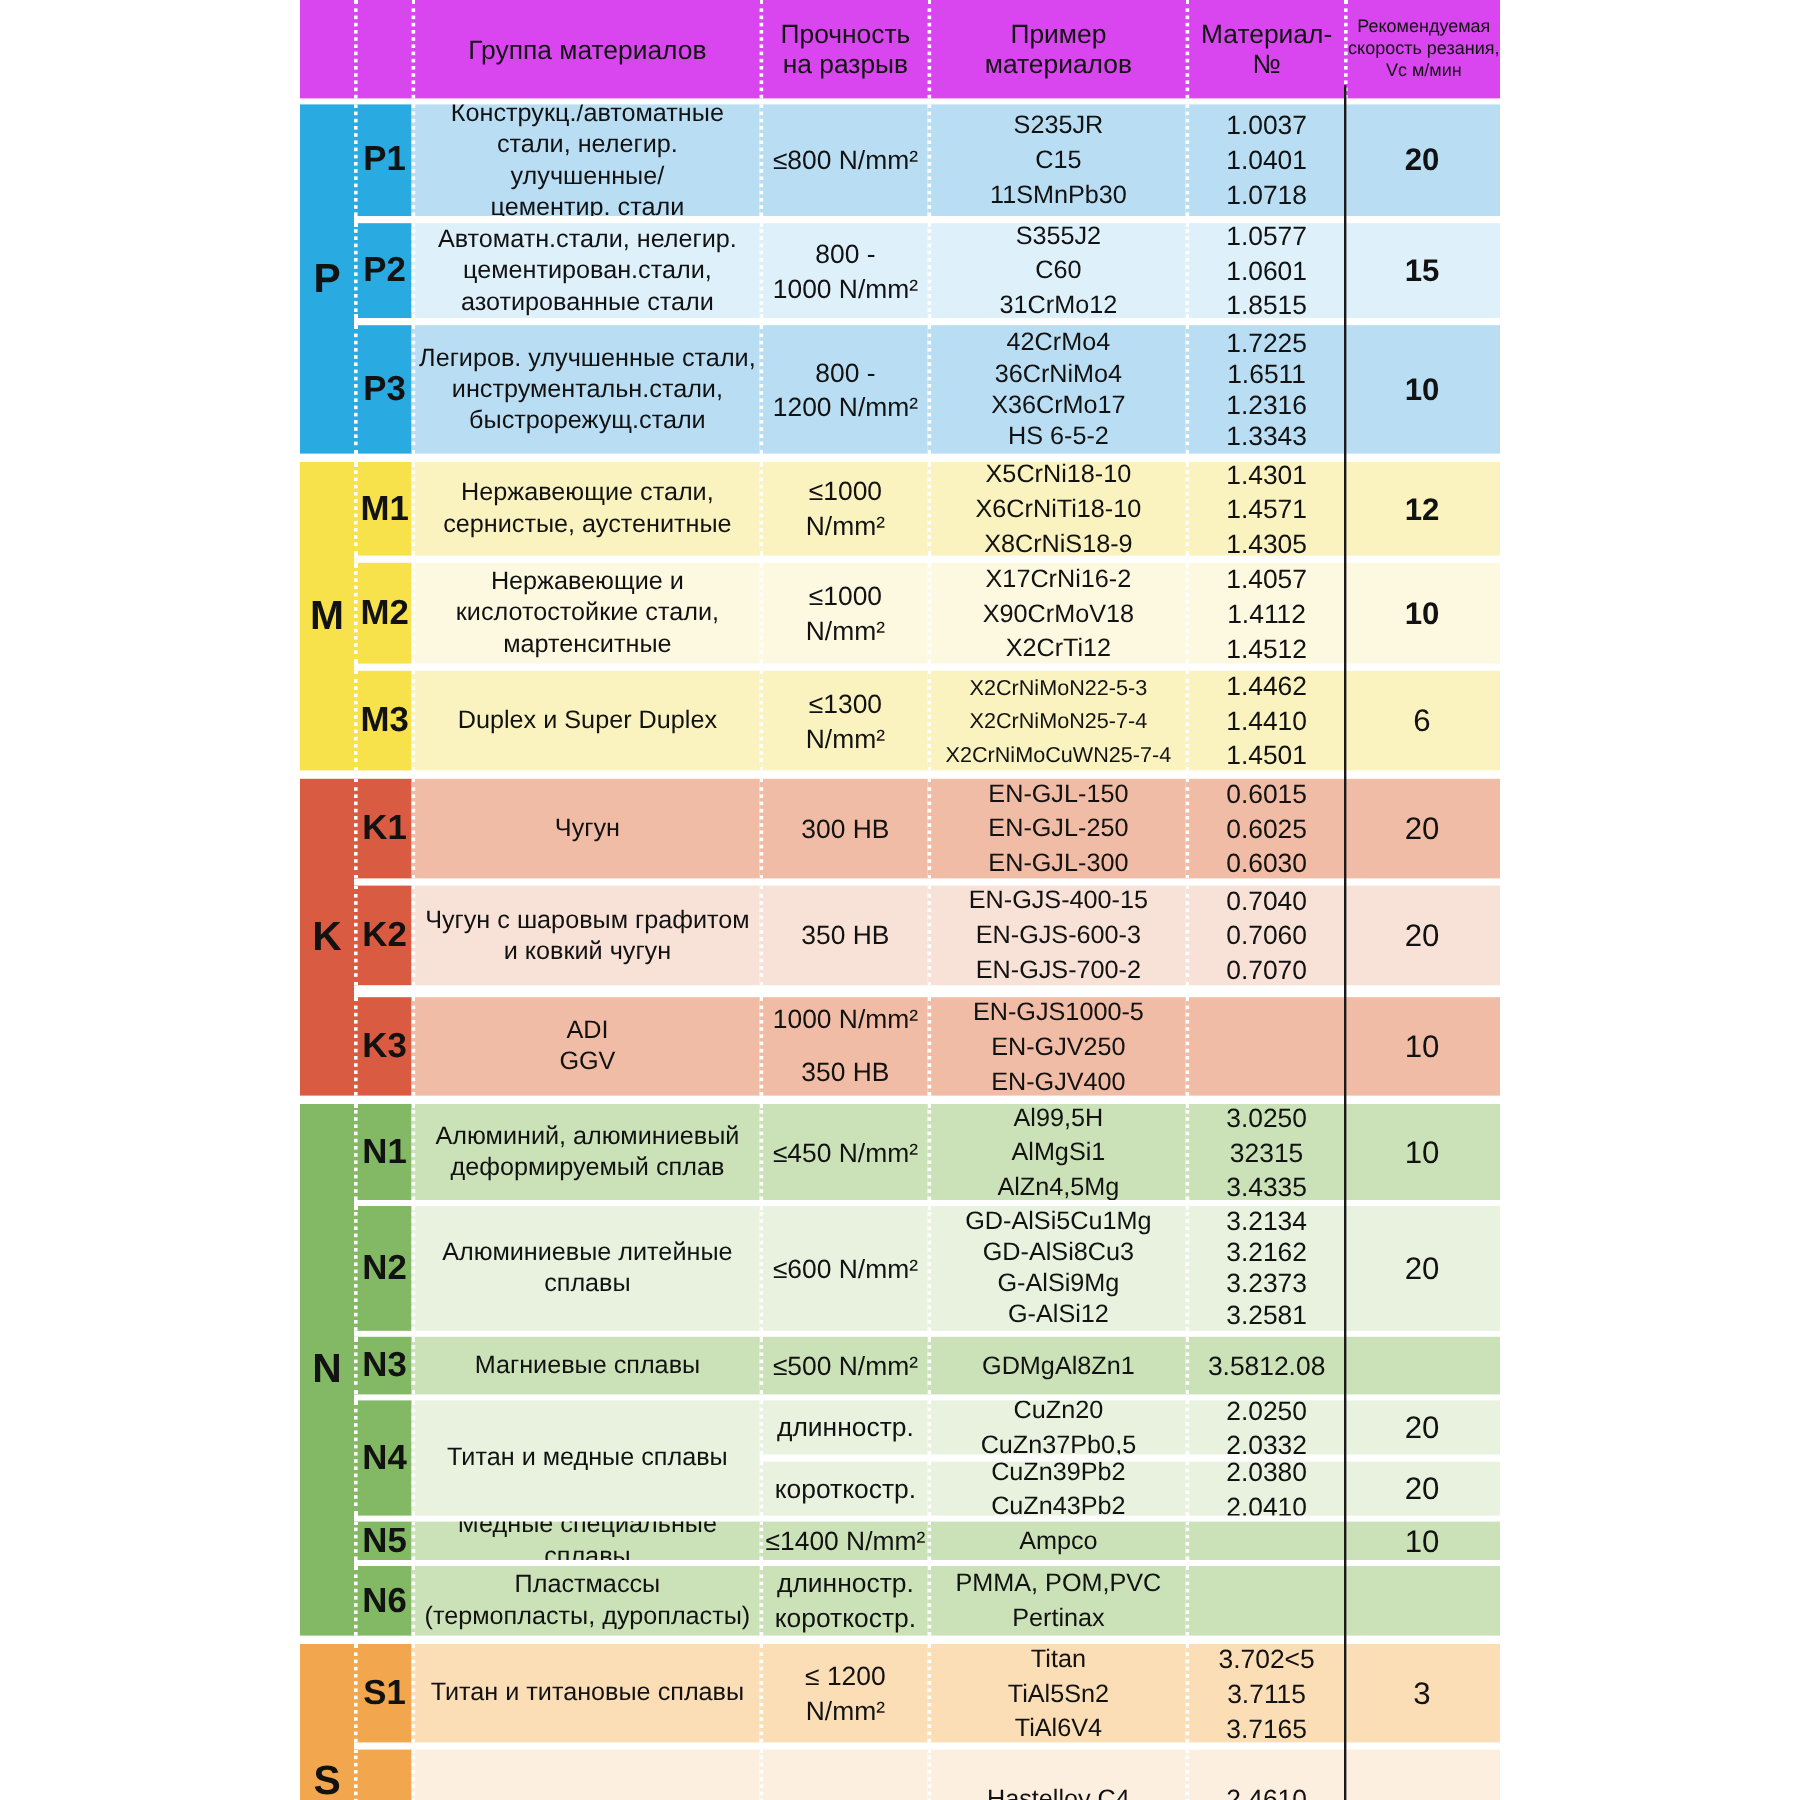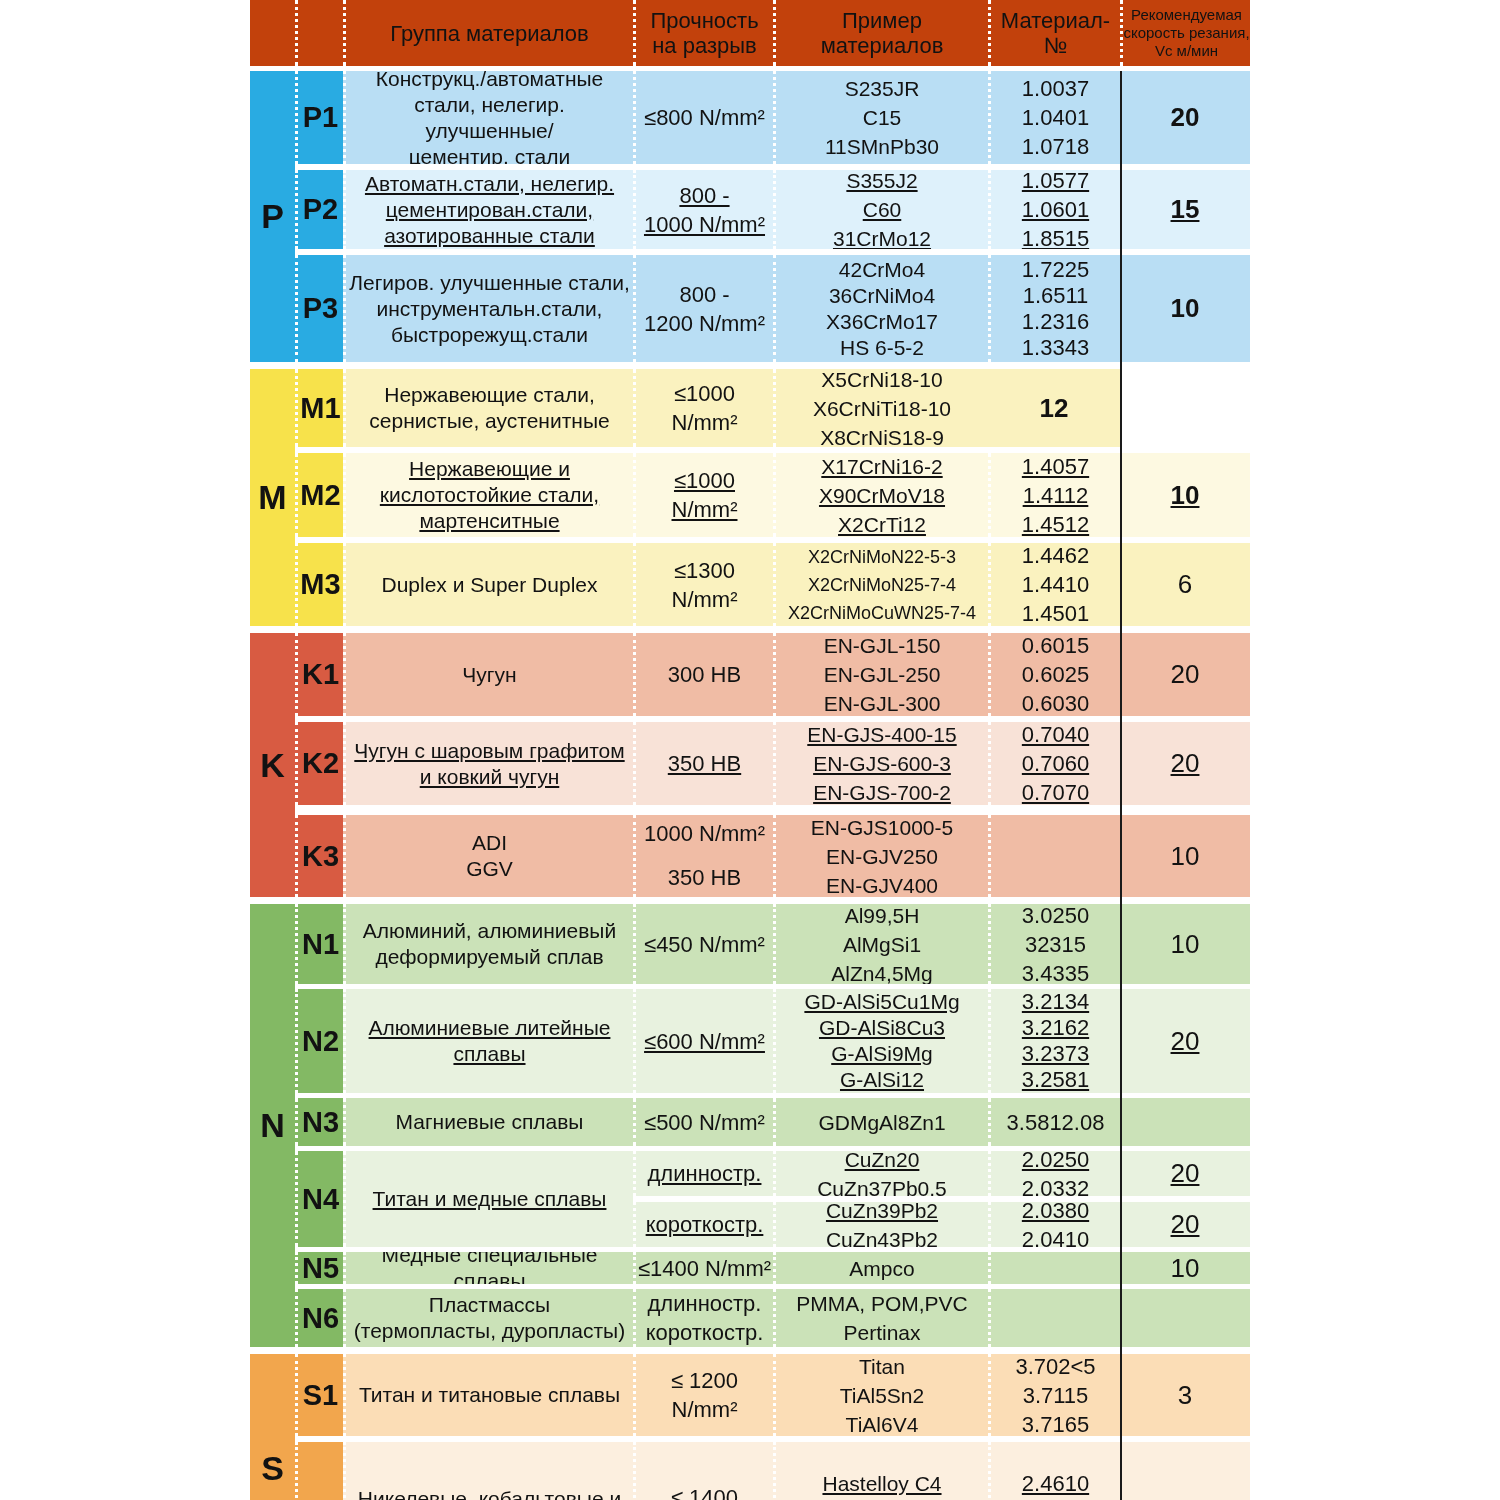--- a/index.html
+++ b/index.html
@@ -3,42 +3,42 @@
 <meta charset="utf-8">
 <style>
   html,body{margin:0;padding:0;}
   body{
     width:1500px;height:1500px;overflow:hidden;position:relative;
     background:#ffffff;color:#121212;
     font-family:"Liberation Sans", sans-serif;
   }
   .table{position:absolute;left:250px;top:0;width:1000px;}
   
-  .header{display:grid;grid-template-columns:45px 48px 290px 140px 215px 132px 130px;height:66px;background:#c2410c;}
+  .header{display:grid;grid-template-columns:45px 48px 290px 140px 215px 132px 130px;height:82px;background:#d946ef;}
   .hcell{display:flex;align-items:center;justify-content:center;text-align:center;
          white-space:pre-line;font-size:22px;line-height:25px;border-left:3px dotted #fff;}
   .hcell.first{border-left:none;}
   .hspeed{font-size:15px;line-height:18px;}
   .hgap{height:5px;}
   
   .section{display:flex;margin-top:7px;}
   .section.firstsec{margin-top:0;}
   .gcol{width:45px;display:flex;align-items:center;justify-content:center;
         font-weight:bold;font-size:34px;background:var(--gc);}
   .rows{width:955px;display:flex;flex-direction:column;}
   .row{display:grid;grid-template-columns:48px 290px 140px 215px 132px 130px;}
   .row.n4{grid-template-columns:48px 290px 617px;}
   .row + .row{margin-top:6px;}
   .sec-N .row + .row{margin-top:5px;}
   .row.mt10{margin-top:10px;}
   
   .c{display:flex;align-items:center;justify-content:center;text-align:center;
      white-space:pre-line;border-left:3px dotted #fff;overflow:hidden;}
   .code{background:var(--gc);font-weight:bold;font-size:29px;}
-  .bgd{background:var(--d);} .bgl{background:var(--l);text-decoration:underline;}
+  .bgd{background:var(--d);} .bgl{background:var(--l);}
   .desc{font-size:21px;line-height:26px;}
   .str{font-size:22px;line-height:29px;}
   .ex{font-size:21px;line-height:29px;}
   .mat{font-size:22px;line-height:29px;}
   .spd{font-size:26px;border-left:none;}
   .b{font-weight:bold;}
   .lh26{line-height:26px;}
   .xs{font-size:18px;line-height:28px;}
   .k3str{line-height:44px;}
   
@@ -140,20 +140,23 @@
     <div class="rows">
       <div class="row hM1">
         <div class="c code">M1</div>
         <div class="c bgd desc">Нержавеющие стали,
 сернистые, аустенитные</div>
         <div class="c bgd str">≤1000
 N/mm²</div>
         <div class="c bgd ex">X5CrNi18-10
 X6CrNiTi18-10
 X8CrNiS18-9</div>
+        <div class="c bgd mat">1.4301
+1.4571
+1.4305</div>
         <div class="c bgd spd b">12</div>
       </div>
       <div class="row hM2">
         <div class="c code">M2</div>
         <div class="c bgl desc">Нержавеющие и
 кислотостойкие стали,
 мартенситные</div>
         <div class="c bgl str">≤1000
 N/mm²</div>
         <div class="c bgl ex">X17CrNi16-2

